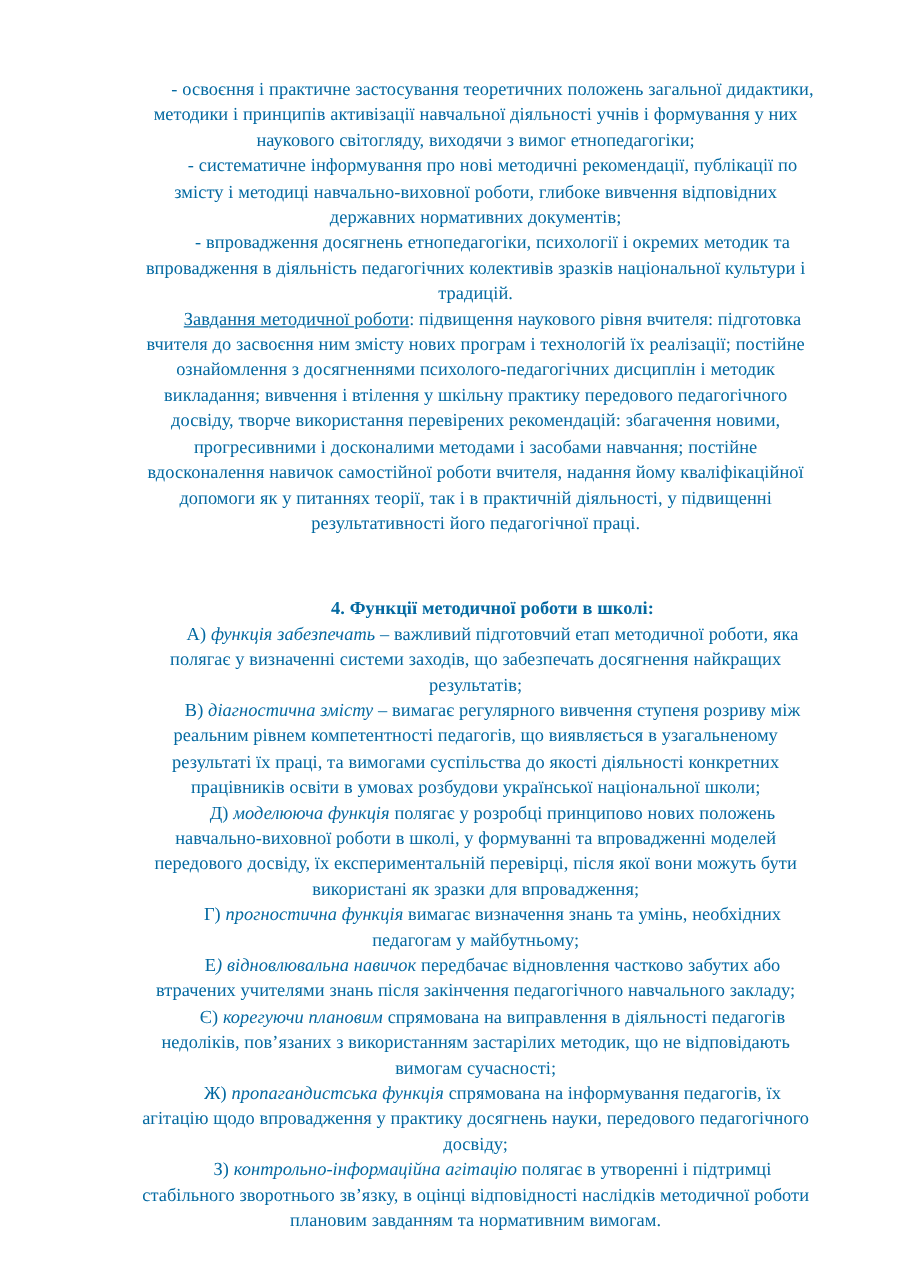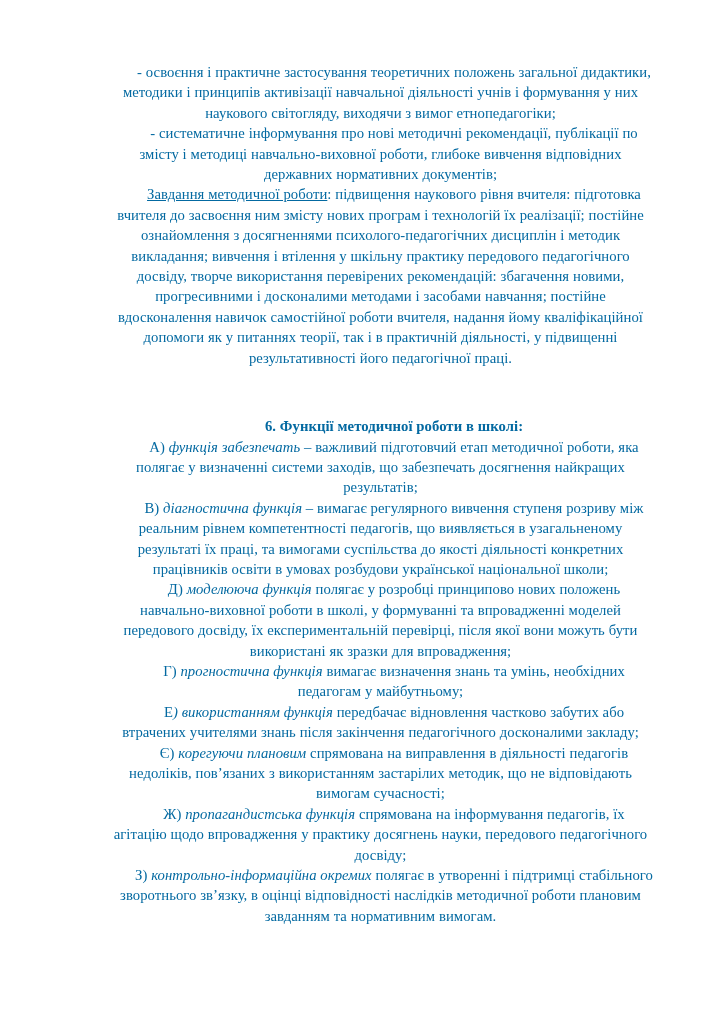--- a/index.html
+++ b/index.html
@@ -44,25 +44,26 @@
     text-decoration: underline;
   }
 </style>
 </head>
 <body>
 
 <div class="page">
   <div class="doc-body">
       <p class="para"><span>- освоєння і практичне застосування теоретичних положень загальної дидактики, методики і принципів активізації навчальної діяльності учнів і формування у них наукового світогляду, виходячи з вимог етнопедагогіки;</span></p>
       <p class="para"><span>- систематичне інформування про нові методичні рекомендації, публікації по змісту і методиці навчально-виховної роботи, глибоке вивчення відповідних державних нормативних документів;</span></p>
+      <p class="para"><span>- впровадження досягнень етнопедагогіки, психології і окремих методик та впровадження в діяльність педагогічних колективів зразків національної культури і традицій.</span></p>
       <p class="para"><span class="bu">Завдання методичної роботи</span><span>: підвищення наукового рівня вчителя: підготовка вчителя до засвоєння ним змісту нових програм і технологій їх реалізації; постійне ознайомлення з досягненнями психолого-педагогічних дисциплін і методик викладання; вивчення і втілення у шкільну практику передового педагогічного досвіду, творче використання перевірених рекомендацій: збагачення новими, прогресивними і досконалими методами і засобами навчання; постійне вдосконалення навичок самостійної роботи вчителя, надання йому кваліфікаційної допомоги як у питаннях теорії, так і в практичній діяльності, у підвищенні результативності його педагогічної праці.</span></p>
       <div class="gap-block"></div>
-      <p class="para"><span class="b">6. Функції методичної роботи в школі:</span></p>
+      <p class="para"><span class="b">4. Функції методичної роботи в школі:</span></p>
       <p class="para"><span>А) </span><span class="i">функція забезпечать</span><span> – важливий підготовчий етап методичної роботи, яка полягає у визначенні системи заходів, що забезпечать досягнення найкращих результатів;</span></p>
-      <p class="para"><span>В) </span><span class="i">діагностична функція</span><span> – вимагає регулярного вивчення ступеня розриву між реальним рівнем компетентності педагогів, що виявляється в узагальненому результаті їх праці, та вимогами суспільства до якості діяльності конкретних працівників освіти в умовах розбудови української національної школи;</span></p>
+      <p class="para"><span>В) </span><span class="i">діагностична змісту</span><span> – вимагає регулярного вивчення ступеня розриву між реальним рівнем компетентності педагогів, що виявляється в узагальненому результаті їх праці, та вимогами суспільства до якості діяльності конкретних працівників освіти в умовах розбудови української національної школи;</span></p>
       <p class="para"><span>Д) </span><span class="i">моделююча функція</span><span> полягає у розробці принципово нових положень навчально-виховної роботи в школі, у формуванні та впровадженні моделей передового досвіду, їх експериментальній перевірці, після якої вони можуть бути використані як зразки для впровадження;</span></p>
       <p class="para"><span>Г) </span><span class="i">прогностична функція</span><span> вимагає визначення знань та умінь, необхідних педагогам у майбутньому;</span></p>
-      <p class="para"><span>Е</span><span class="i">) використанням функція</span><span> передбачає відновлення частково забутих або втрачених учителями знань після закінчення педагогічного досконалими закладу;</span></p>
+      <p class="para"><span>Е</span><span class="i">) відновлювальна навичок</span><span> передбачає відновлення частково забутих або втрачених учителями знань після закінчення педагогічного навчального закладу;</span></p>
       <p class="para"><span>Є) </span><span class="i">корегуючи плановим</span><span> спрямована на виправлення в діяльності педагогів недоліків, пов’язаних з використанням застарілих методик, що не відповідають вимогам сучасності;</span></p>
       <p class="para"><span>Ж) </span><span class="i">пропагандистська функція</span><span> спрямована на інформування педагогів, їх агітацію щодо впровадження у практику досягнень науки, передового педагогічного досвіду;</span></p>
-      <p class="para"><span>З) </span><span class="i">контрольно-інформаційна окремих</span><span> полягає в утворенні і підтримці стабільного зворотнього зв’язку, в оцінці відповідності наслідків методичної роботи плановим завданням та нормативним вимогам.</span></p>
+      <p class="para"><span>З) </span><span class="i">контрольно-інформаційна агітацію</span><span> полягає в утворенні і підтримці стабільного зворотнього зв’язку, в оцінці відповідності наслідків методичної роботи плановим завданням та нормативним вимогам.</span></p>
     </div>
 </div>
 
 </body></html>

